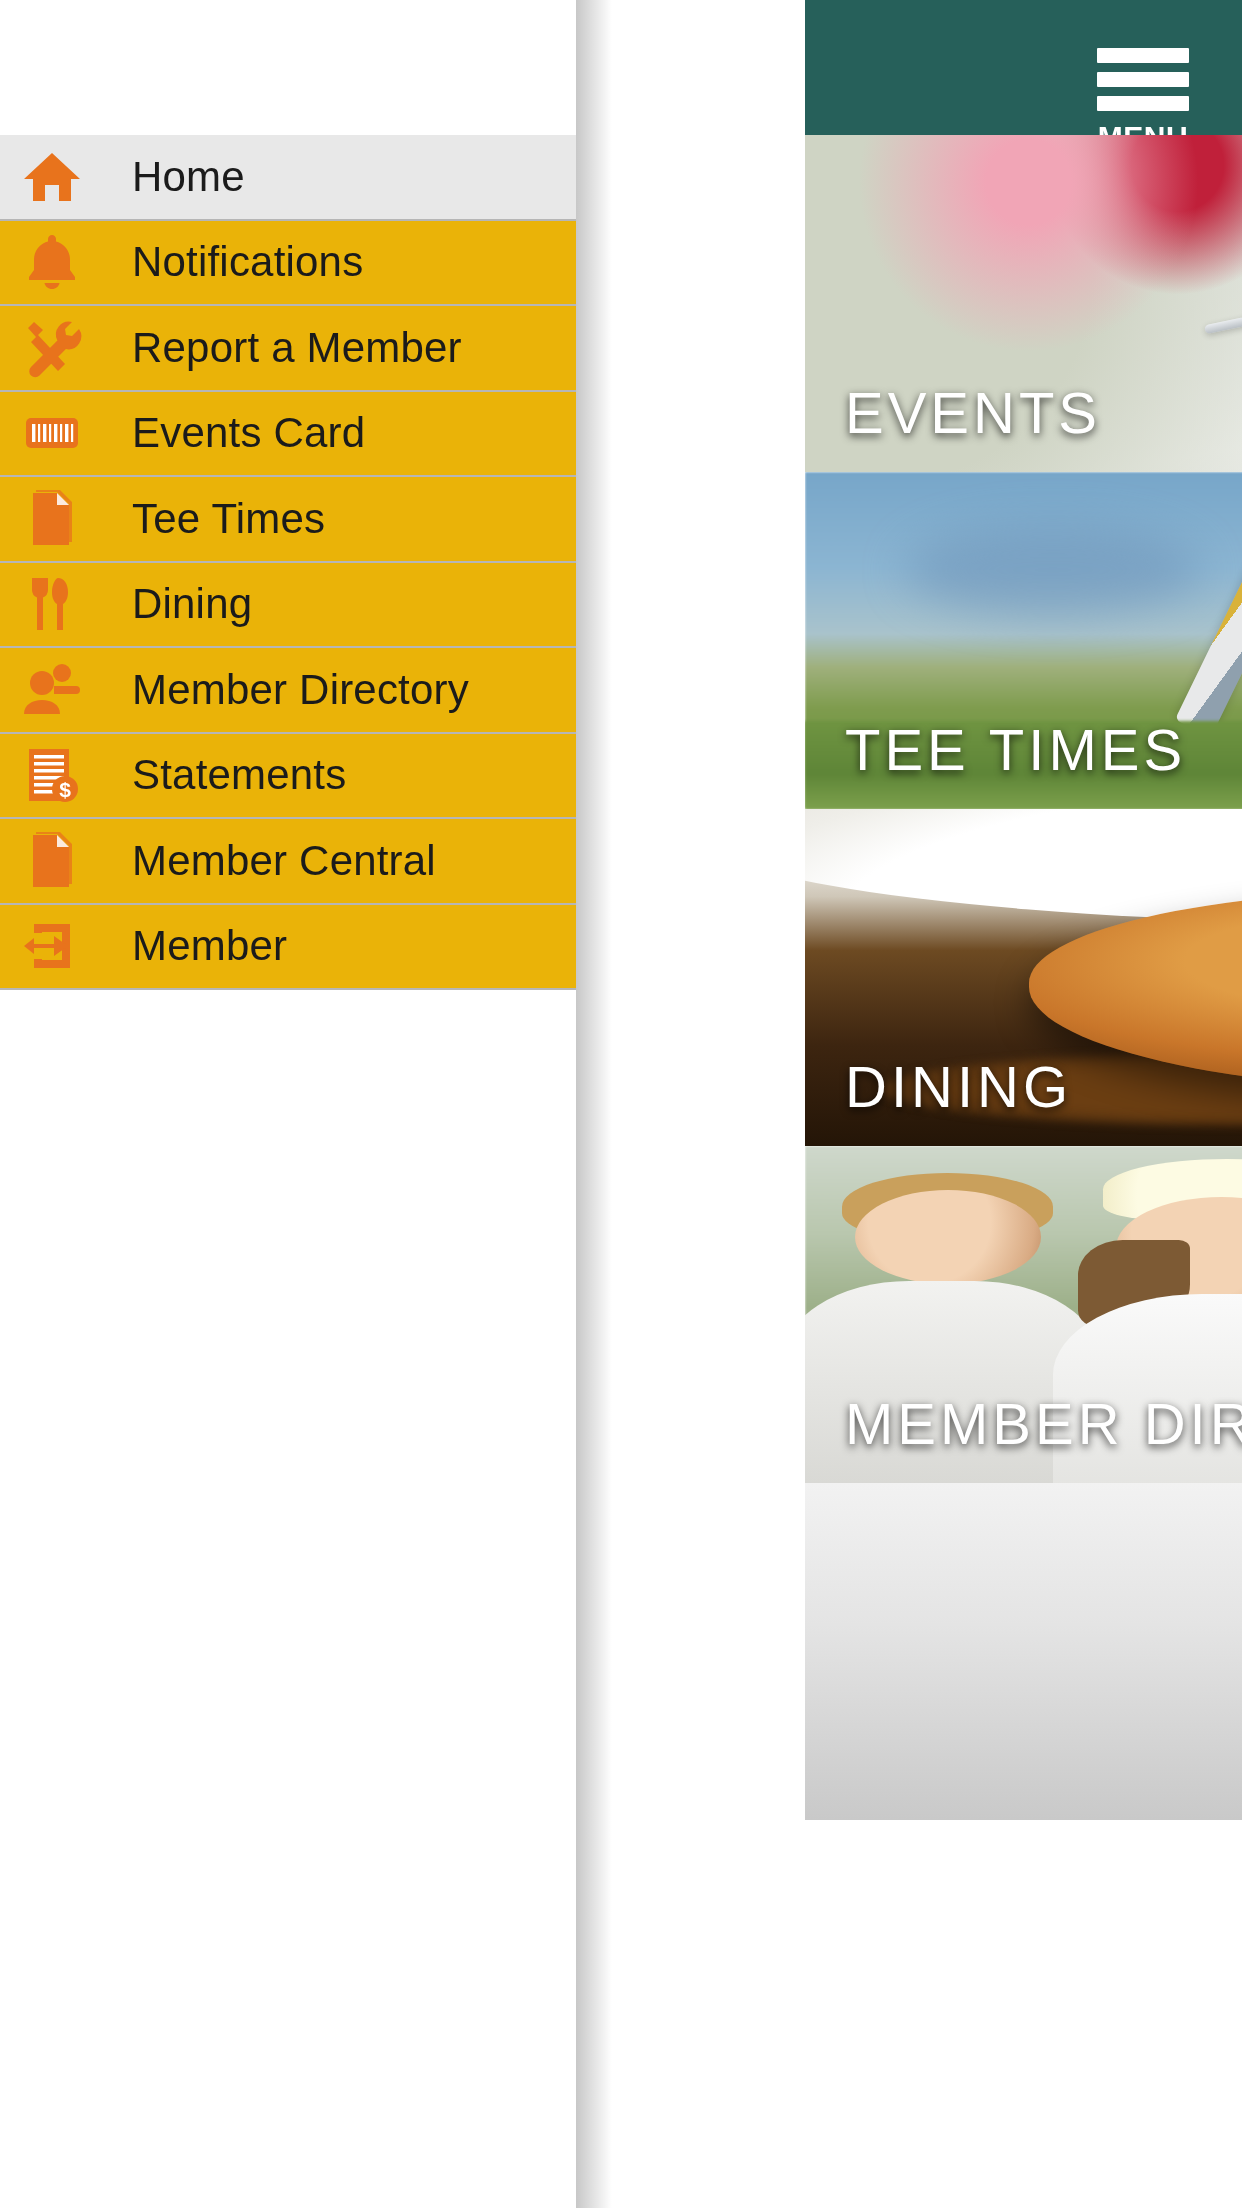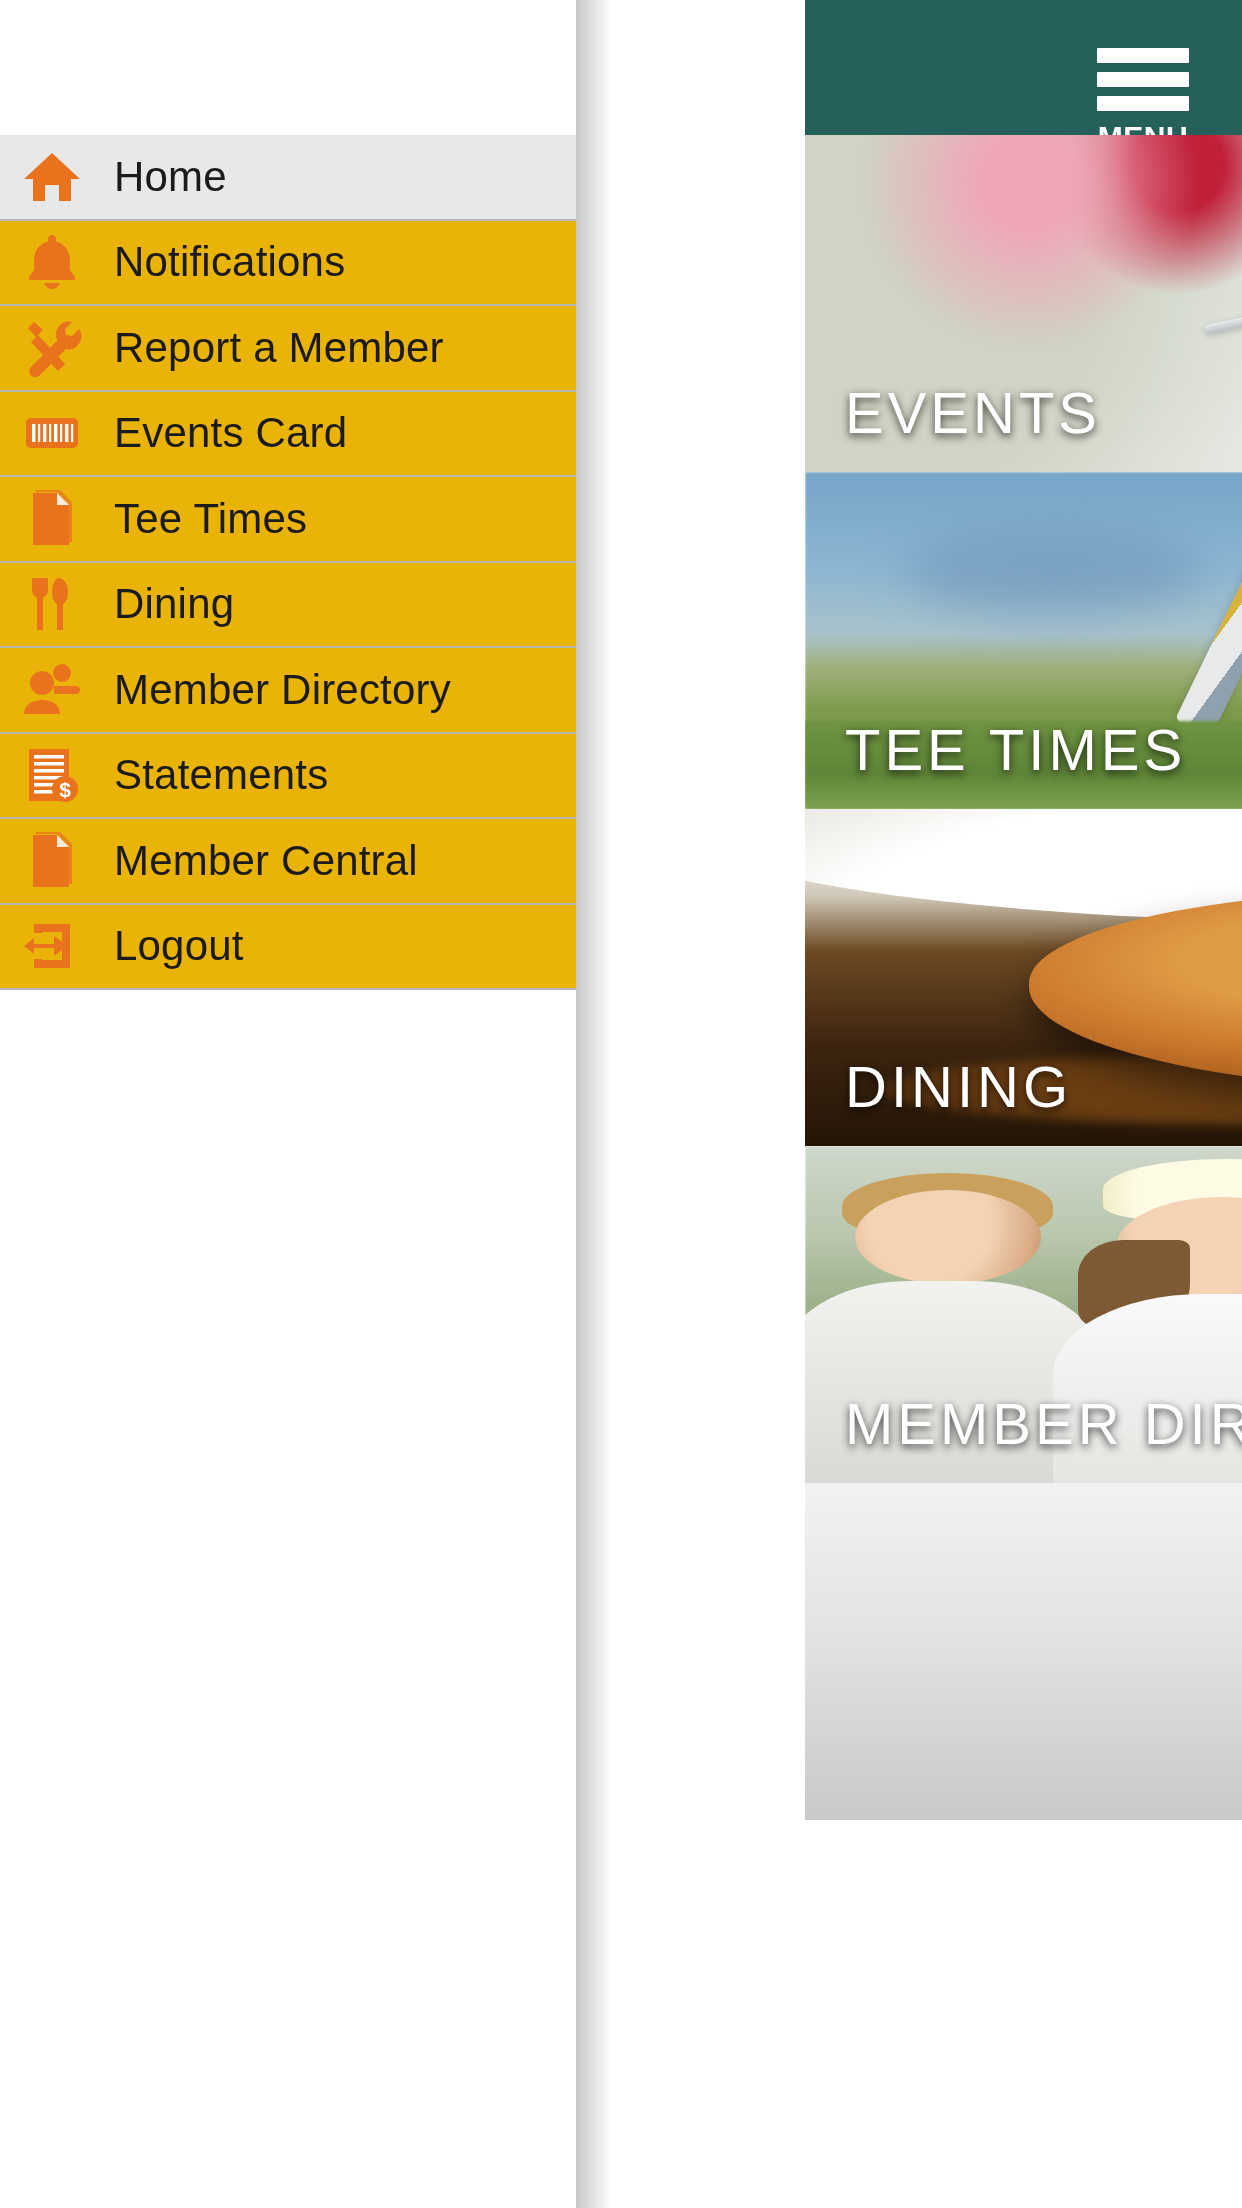--- a/index.html
+++ b/index.html
@@ -25,21 +25,21 @@
     padding-left:16px;
   }
   .nav-item.active { background:#e8e8e8; }
   .nav-icon {
     width:72px; min-width:72px; height:72px;
     display:flex; align-items:center; justify-content:center;
   }
   .nav-icon svg { display:block; }
   .nav-label {
     font-size:42px; color:#1b1b1b; letter-spacing:0.2px;
-    margin-left:26px; line-height:1; white-space:nowrap;
+    margin-left:44px; line-height:1; white-space:nowrap;
     font-weight:400;
   }
   
   #drawer-shadow {
     position:absolute; left:576px; top:0; width:36px; height:2208px;
     background:linear-gradient(to right, rgba(0,0,0,0.22), rgba(0,0,0,0.0));
     z-index:6; pointer-events:none;
   }
 
   
@@ -389,19 +389,19 @@
         <span class="nav-label">Member Central</span>
       </div>
 
       <div class="nav-item">
         <span class="nav-icon">
           <svg width="64" height="64" viewBox="0 0 64 64">
             <path fill="#E8731C" d="M14 10 h36 v44 H14 v-9 h8 v1 h20 V18 H22 v1 h-8 Z"></path>
             <path fill="#E8731C" d="M28 22 v8 H8 v-6 L-2 32 L8 40 v-6 h20 v8 l14-10 Z" transform="translate(6,0)"></path>
           </svg>
         </span>
-        <span class="nav-label">Logout</span>
+        <span class="nav-label">Member</span>
       </div>
 
     </div>
   </div>
 
 </div>
 
 </body></html>

